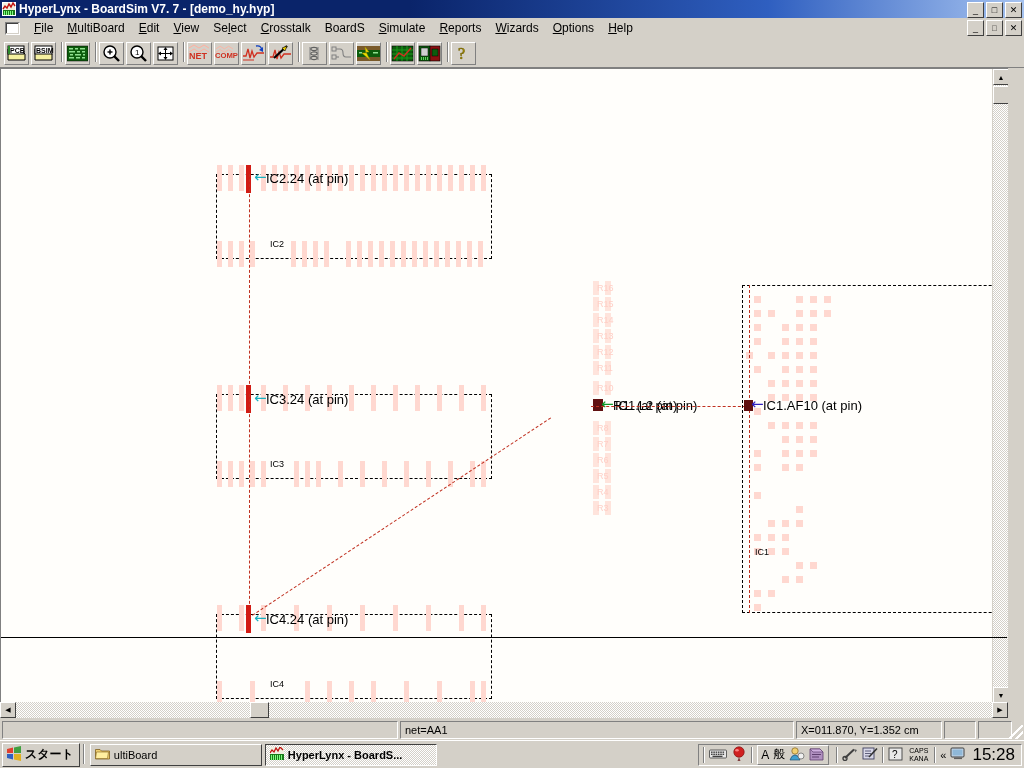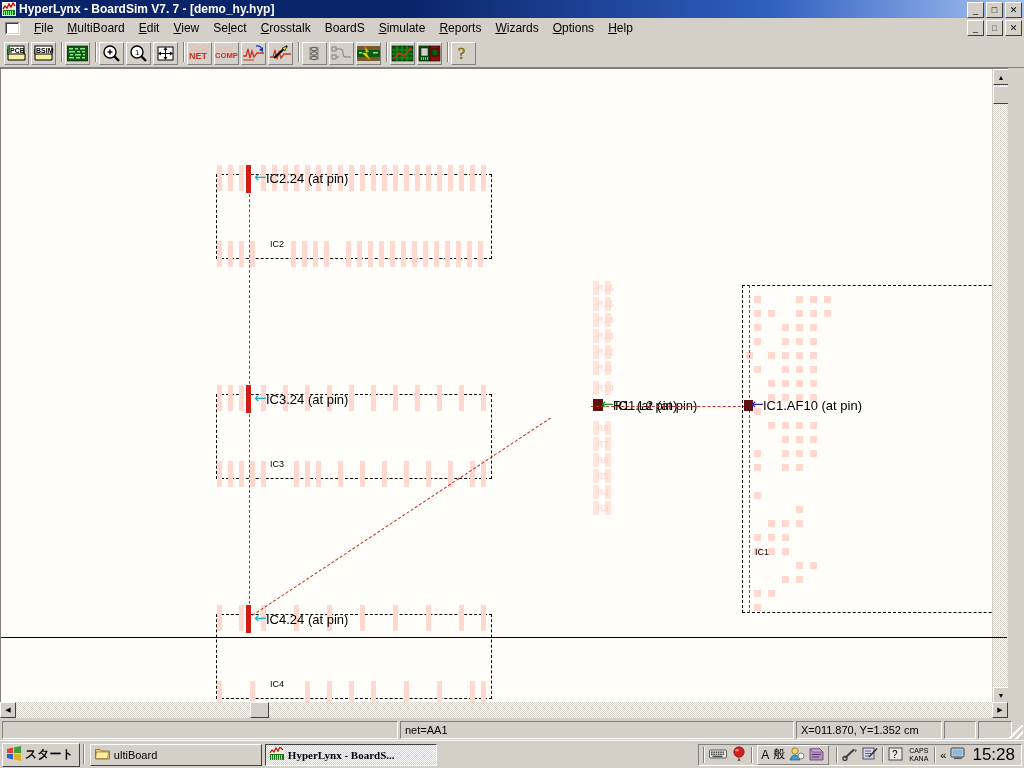--- a/index.html
+++ b/index.html
@@ -142,21 +142,20 @@
     padding:0 4px;margin-right:3px;background:#d4d0c8;font-size:11px;
     border-top:1px solid #fff;border-left:1px solid #fff;
     border-right:1px solid #404040;border-bottom:1px solid #404040;
     overflow:hidden;white-space:nowrap;box-sizing:border-box;
   }
   .task-btn.active{
     font-weight:bold;
     border-top:1px solid #404040;border-left:1px solid #404040;
     border-right:1px solid #fff;border-bottom:1px solid #fff;
     background:repeating-conic-gradient(#fff 0% 25%, #d4d0c8 0% 50%) 0 0/2px 2px;
-    font-family:Liberation Serif, serif;
   }
   .tray{
     margin-left:auto;height:22px;display:flex;align-items:center;gap:4px;
     padding:0 4px;
     border-top:1px solid #808080;border-left:1px solid #808080;
     border-right:1px solid #fff;border-bottom:1px solid #fff;
     box-sizing:border-box;
   }
   .ime-bar{
     height:20px;display:flex;align-items:center;gap:4px;padding:0 3px;margin-right:3px;

